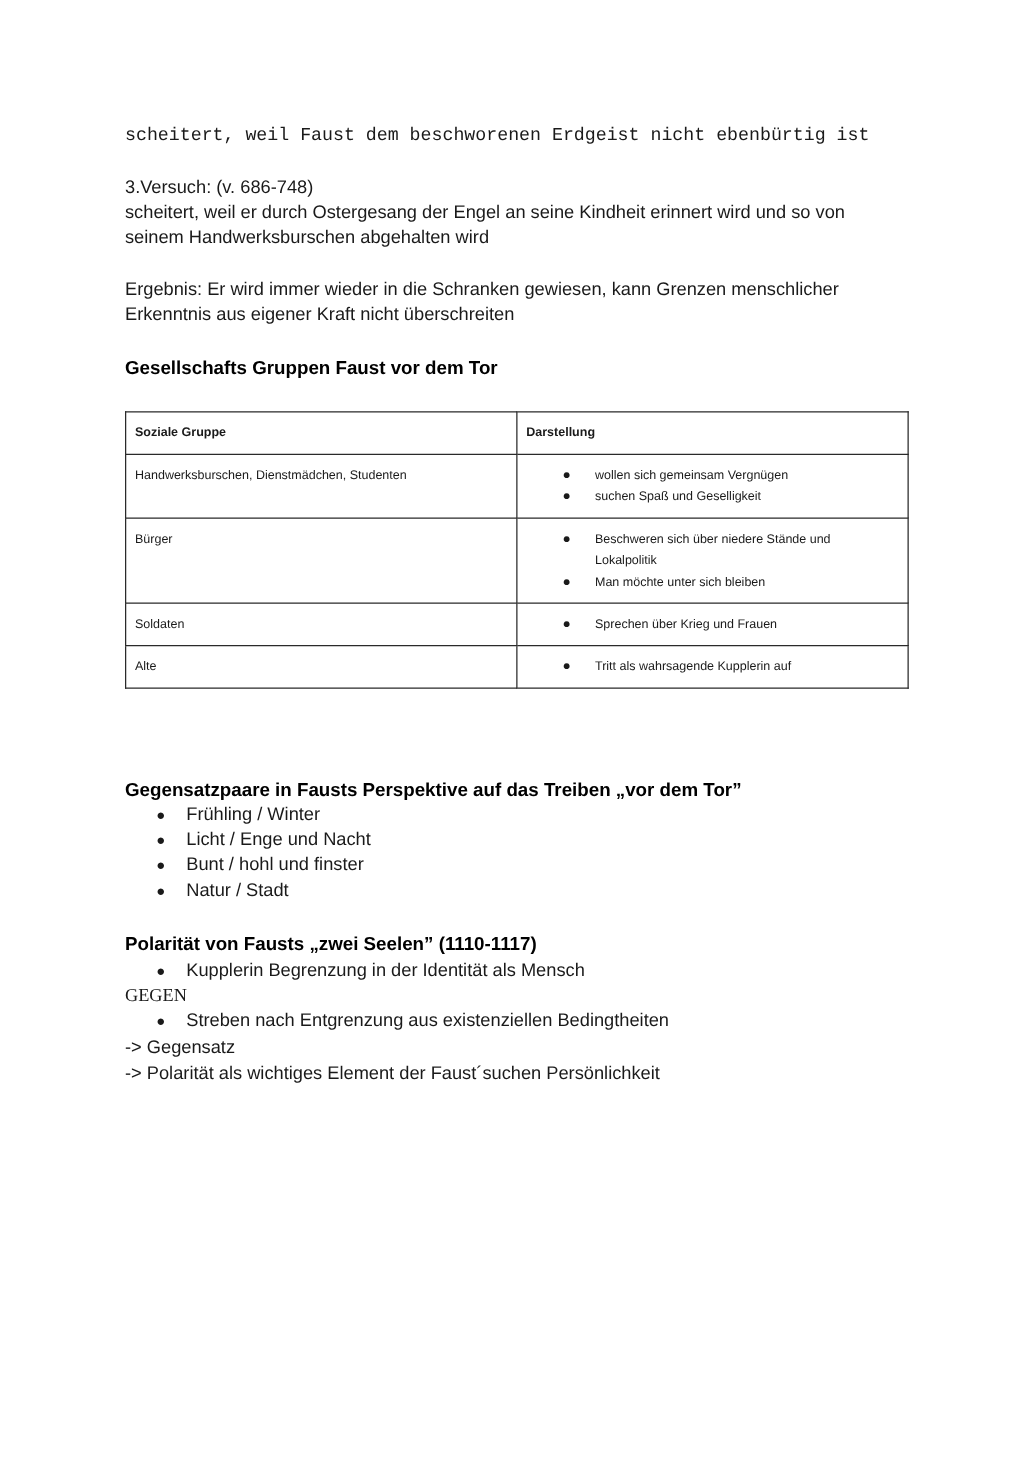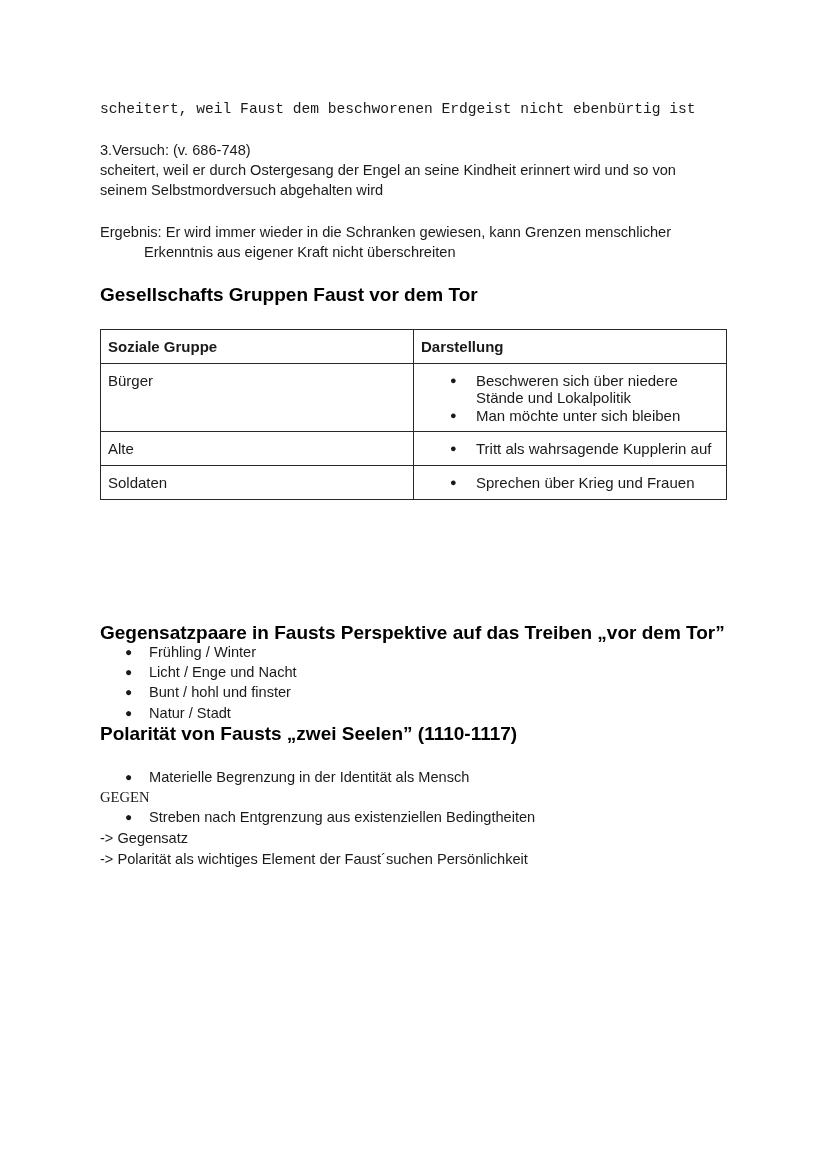--- a/index.html
+++ b/index.html
@@ -23,21 +23,21 @@
       width: 630px;
     }
     .line {
       position: absolute;
       left: 0;
       white-space: nowrap;
       line-height: 20px;
     }
     .h {
       font-weight: bold;
-      font-size: 19px;
+      font-size: 15px;
       color: #000;
     }
     .bullet-line {
       position: absolute;
       white-space: nowrap;
       line-height: 20px;
     }
     .bullet-line .dot {
       position: absolute;
       left: 0;
@@ -56,21 +56,21 @@
       left: 0;
       top: 329px;
       width: 626px;
       border-collapse: collapse;
       table-layout: fixed;
     }
     table.gt td, table.gt th {
       border: 1.5px solid #2a2a2a;
       vertical-align: top;
       padding: 8px 7px 7px 7px;
-      font-size: 15px;
+      font-size: 10px;
       line-height: 17.5px;
       text-align: left;
       font-weight: normal;
     }
     table.gt th {
       font-weight: bold;
       padding-top: 8px;
       padding-bottom: 7px;
     }
     table.gt col.c1 { width: 313px; }
@@ -94,65 +94,76 @@
   </style>
 </head>
 <body>
 
 <div class="page">
 
   <div class="line" style="top:99px;font-family:Liberation Mono, monospace;">scheitert, weil Faust dem beschworenen Erdgeist nicht ebenbürtig ist</div>
 
   <div class="line" style="top:140px;">3.Versuch: (v. 686-748)</div>
   <div class="line" style="top:160px;">scheitert, weil er durch Ostergesang der Engel an seine Kindheit erinnert wird und so von</div>
-  <div class="line" style="top:180px;">seinem Selbstmordversuch abgehalten wird</div>
+  <div class="line" style="top:180px;">seinem Handwerksburschen abgehalten wird</div>
 
   <div class="line" style="top:222px;">Ergebnis: Er wird immer wieder in die Schranken gewiesen, kann Grenzen menschlicher</div>
-  <div class="line" style="top:242px;margin-left:44px;">Erkenntnis aus eigener Kraft nicht überschreiten</div>
+  <div class="line" style="top:242px;">Erkenntnis aus eigener Kraft nicht überschreiten</div>
 
   <div class="line h" style="top:285px;">Gesellschafts Gruppen Faust vor dem Tor</div>
 
   <table class="gt">
     <colgroup>
         <col class="c1">
         <col class="c2">
       </colgroup>
     <tbody>
         <tr style="height:33px;">
       <th>Soziale Gruppe</th>
       <th>Darstellung</th>
     </tr>
+    <tr style="height:50px;">
+      <td>
+        <span style="display:block;width:270px;">Handwerksburschen, Dienstmädchen, Studenten</span>
+      </td>
+      <td>
+        <ul class="cell-list">
+          <li>wollen sich gemeinsam Vergnügen</li>
+          <li>suchen Spaß und Geselligkeit</li>
+        </ul>
+      </td>
+    </tr>
     <tr style="height:68px;">
       <td>
         <span>Bürger</span>
       </td>
       <td>
         <ul class="cell-list">
           <li style="width:210px;">Beschweren sich über niedere Stände und Lokalpolitik</li>
           <li>Man möchte unter sich bleiben</li>
         </ul>
       </td>
     </tr>
     <tr style="height:34px;">
       <td>
+        <span>Soldaten</span>
+      </td>
+      <td>
+        <ul class="cell-list">
+          <li>Sprechen über Krieg und Frauen</li>
+        </ul>
+      </td>
+    </tr>
+    <tr style="height:34px;">
+      <td>
         <span>Alte</span>
       </td>
       <td>
         <ul class="cell-list">
           <li>Tritt als wahrsagende Kupplerin auf</li>
-        </ul>
-      </td>
-    </tr>
-    <tr style="height:34px;">
-      <td>
-        <span>Soldaten</span>
-      </td>
-      <td>
-        <ul class="cell-list">
-          <li>Sprechen über Krieg und Frauen</li>
         </ul>
       </td>
     </tr>
   </tbody>
     </table>
 
   <div class="line h" style="top:623px;">Gegensatzpaare in Fausts Perspektive auf das Treiben „vor dem Tor”</div>
 
   <div class="bullet-line" style="top:642px; left:25px;">
     <span class="dot">●</span>
@@ -164,25 +175,25 @@
   </div>
   <div class="bullet-line" style="top:682px; left:25px;">
     <span class="dot">●</span>
     <span class="txt">Bunt / hohl und finster</span>
   </div>
   <div class="bullet-line" style="top:703px; left:25px;">
     <span class="dot">●</span>
     <span class="txt">Natur / Stadt</span>
   </div>
 
-  <div class="line h" style="top:724px;">Polarität von Fausts „zwei Seelen” (1110-1117)</div>
+  <div class="line h" style="top:746px;">Polarität von Fausts „zwei Seelen” (1110-1117)</div>
 
   <div class="bullet-line" style="top:767px; left:25px;">
     <span class="dot">●</span>
-    <span class="txt">Materielle Begrenzung in der Identität als Mensch</span>
+    <span class="txt">Kupplerin Begrenzung in der Identität als Mensch</span>
   </div>
   <div class="line" style="top:787px;font-family:Liberation Serif, serif;">GEGEN</div>
   <div class="bullet-line" style="top:807px; left:25px;">
     <span class="dot">●</span>
     <span class="txt">Streben nach Entgrenzung aus existenziellen Bedingtheiten</span>
   </div>
   <div class="line" style="top:828px;">-&gt; Gegensatz</div>
   <div class="line" style="top:849px;">-&gt; Polarität als wichtiges Element der Faust´suchen Persönlichkeit</div>
 
 </div>

